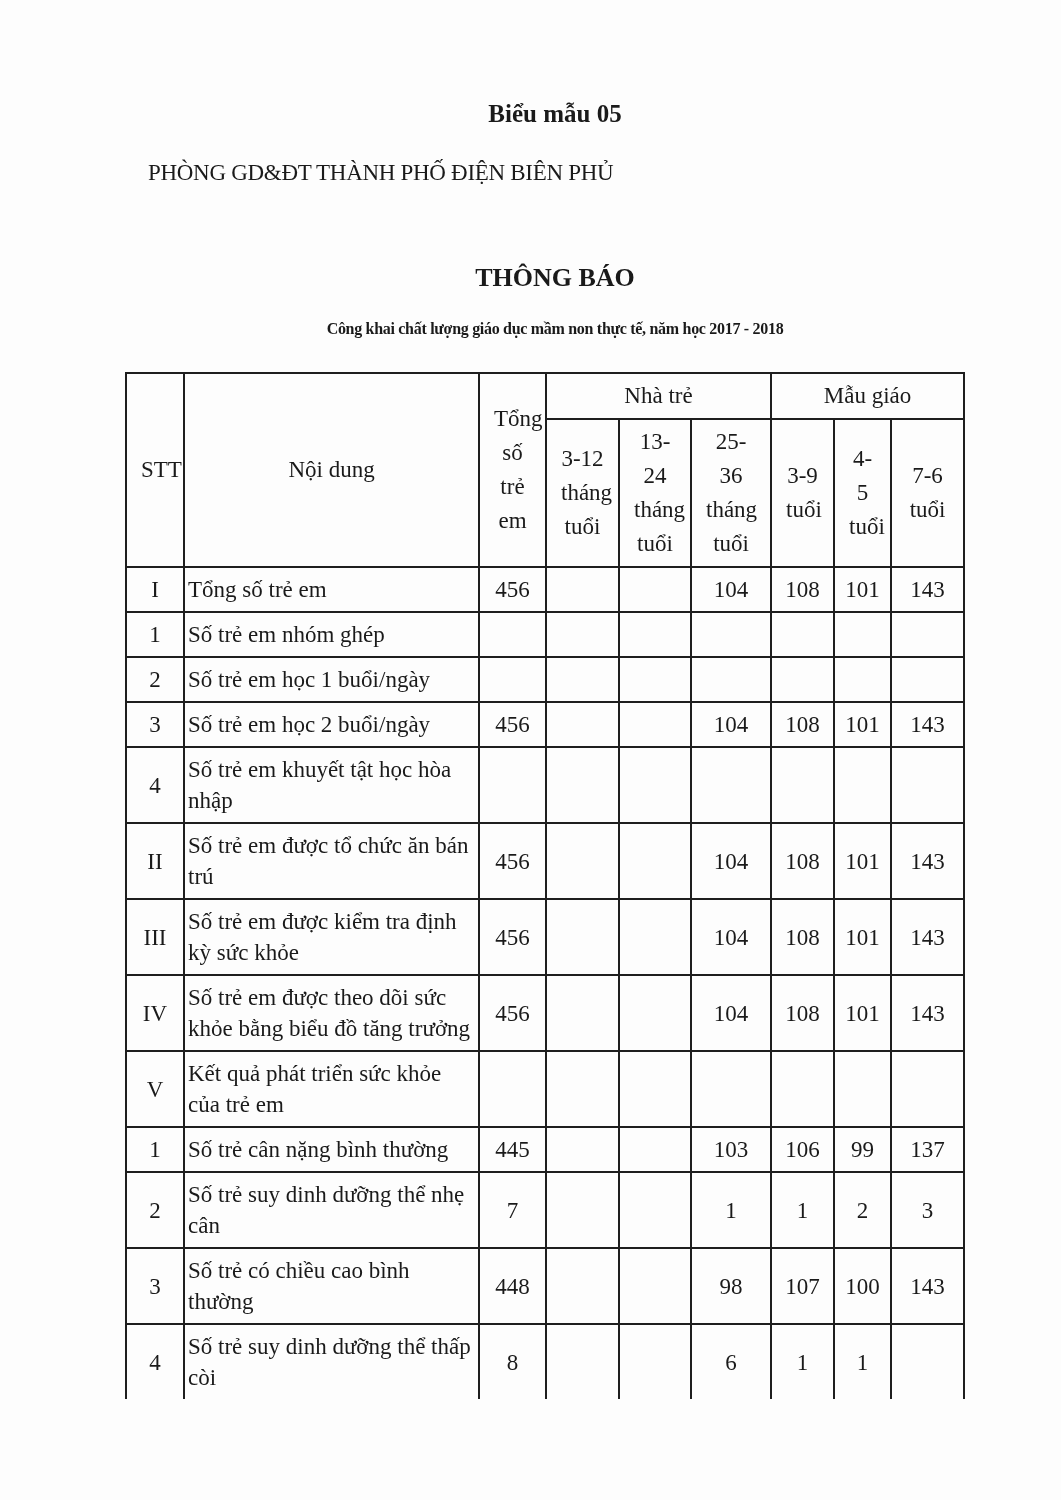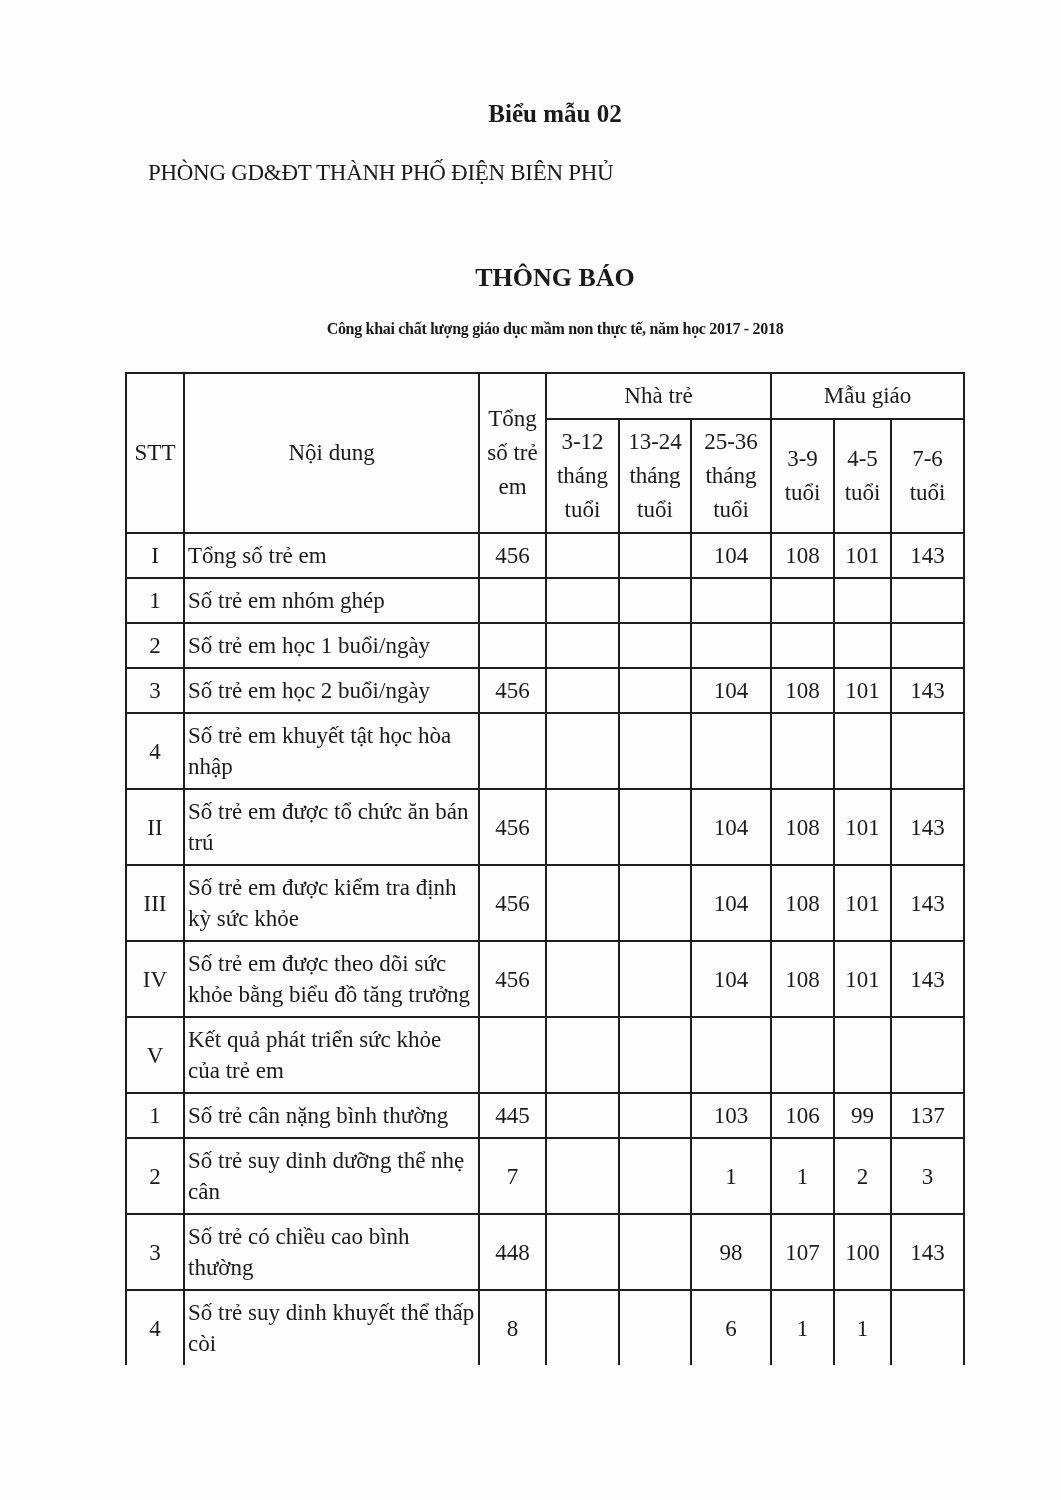--- a/index.html
+++ b/index.html
@@ -74,34 +74,34 @@
   table.report td, table.report th {
     border: 2px solid #1e1e1e;
     vertical-align: middle;
     font-weight: normal;
     padding: 6px 3px;
     overflow: hidden;
   }
   table.report thead th {
     text-align: center;
     line-height: 34px;
-    padding: 5px 2px;
+    padding: 5px 14px;
   }
   td.stt { text-align: center; }
   td.lbl { text-align: left; padding: 7px 4px 7px 9px; }
   td.num { text-align: center; }
   .b { font-weight: bold; }
   tbody tr:last-child td { border-bottom: none; }
 </style>
 </head>
 <body>
 
 <div class="page">
 
-  <div class="form-label">Biểu mẫu 02</div>
+  <div class="form-label">Biểu mẫu 05</div>
 
   <div class="department">PHÒNG GD&amp;ĐT THÀNH PHỐ ĐIỆN BIÊN PHỦ</div>
 
 
   <div class="notice-title">THÔNG BÁO</div>
 
   <div class="subtitle">Công khai chất lượng giáo dục mầm non thực tế, năm học 2017 - 2018</div>
 
   <table class="report">
     <colgroup>
@@ -260,21 +260,21 @@
           <td class="num">448</td>
           <td class="num"></td>
           <td class="num"></td>
           <td class="num">98</td>
           <td class="num">107</td>
           <td class="num">100</td>
           <td class="num">143</td>
         </tr>
         <tr>
           <td class="stt">4</td>
-          <td class="lbl">Số trẻ suy dinh khuyết thể thấp còi</td>
+          <td class="lbl">Số trẻ suy dinh dưỡng thể thấp còi</td>
           <td class="num">8</td>
           <td class="num"></td>
           <td class="num"></td>
           <td class="num">6</td>
           <td class="num">1</td>
           <td class="num">1</td>
           <td class="num"></td>
         </tr>
       </tbody>
   </table>

